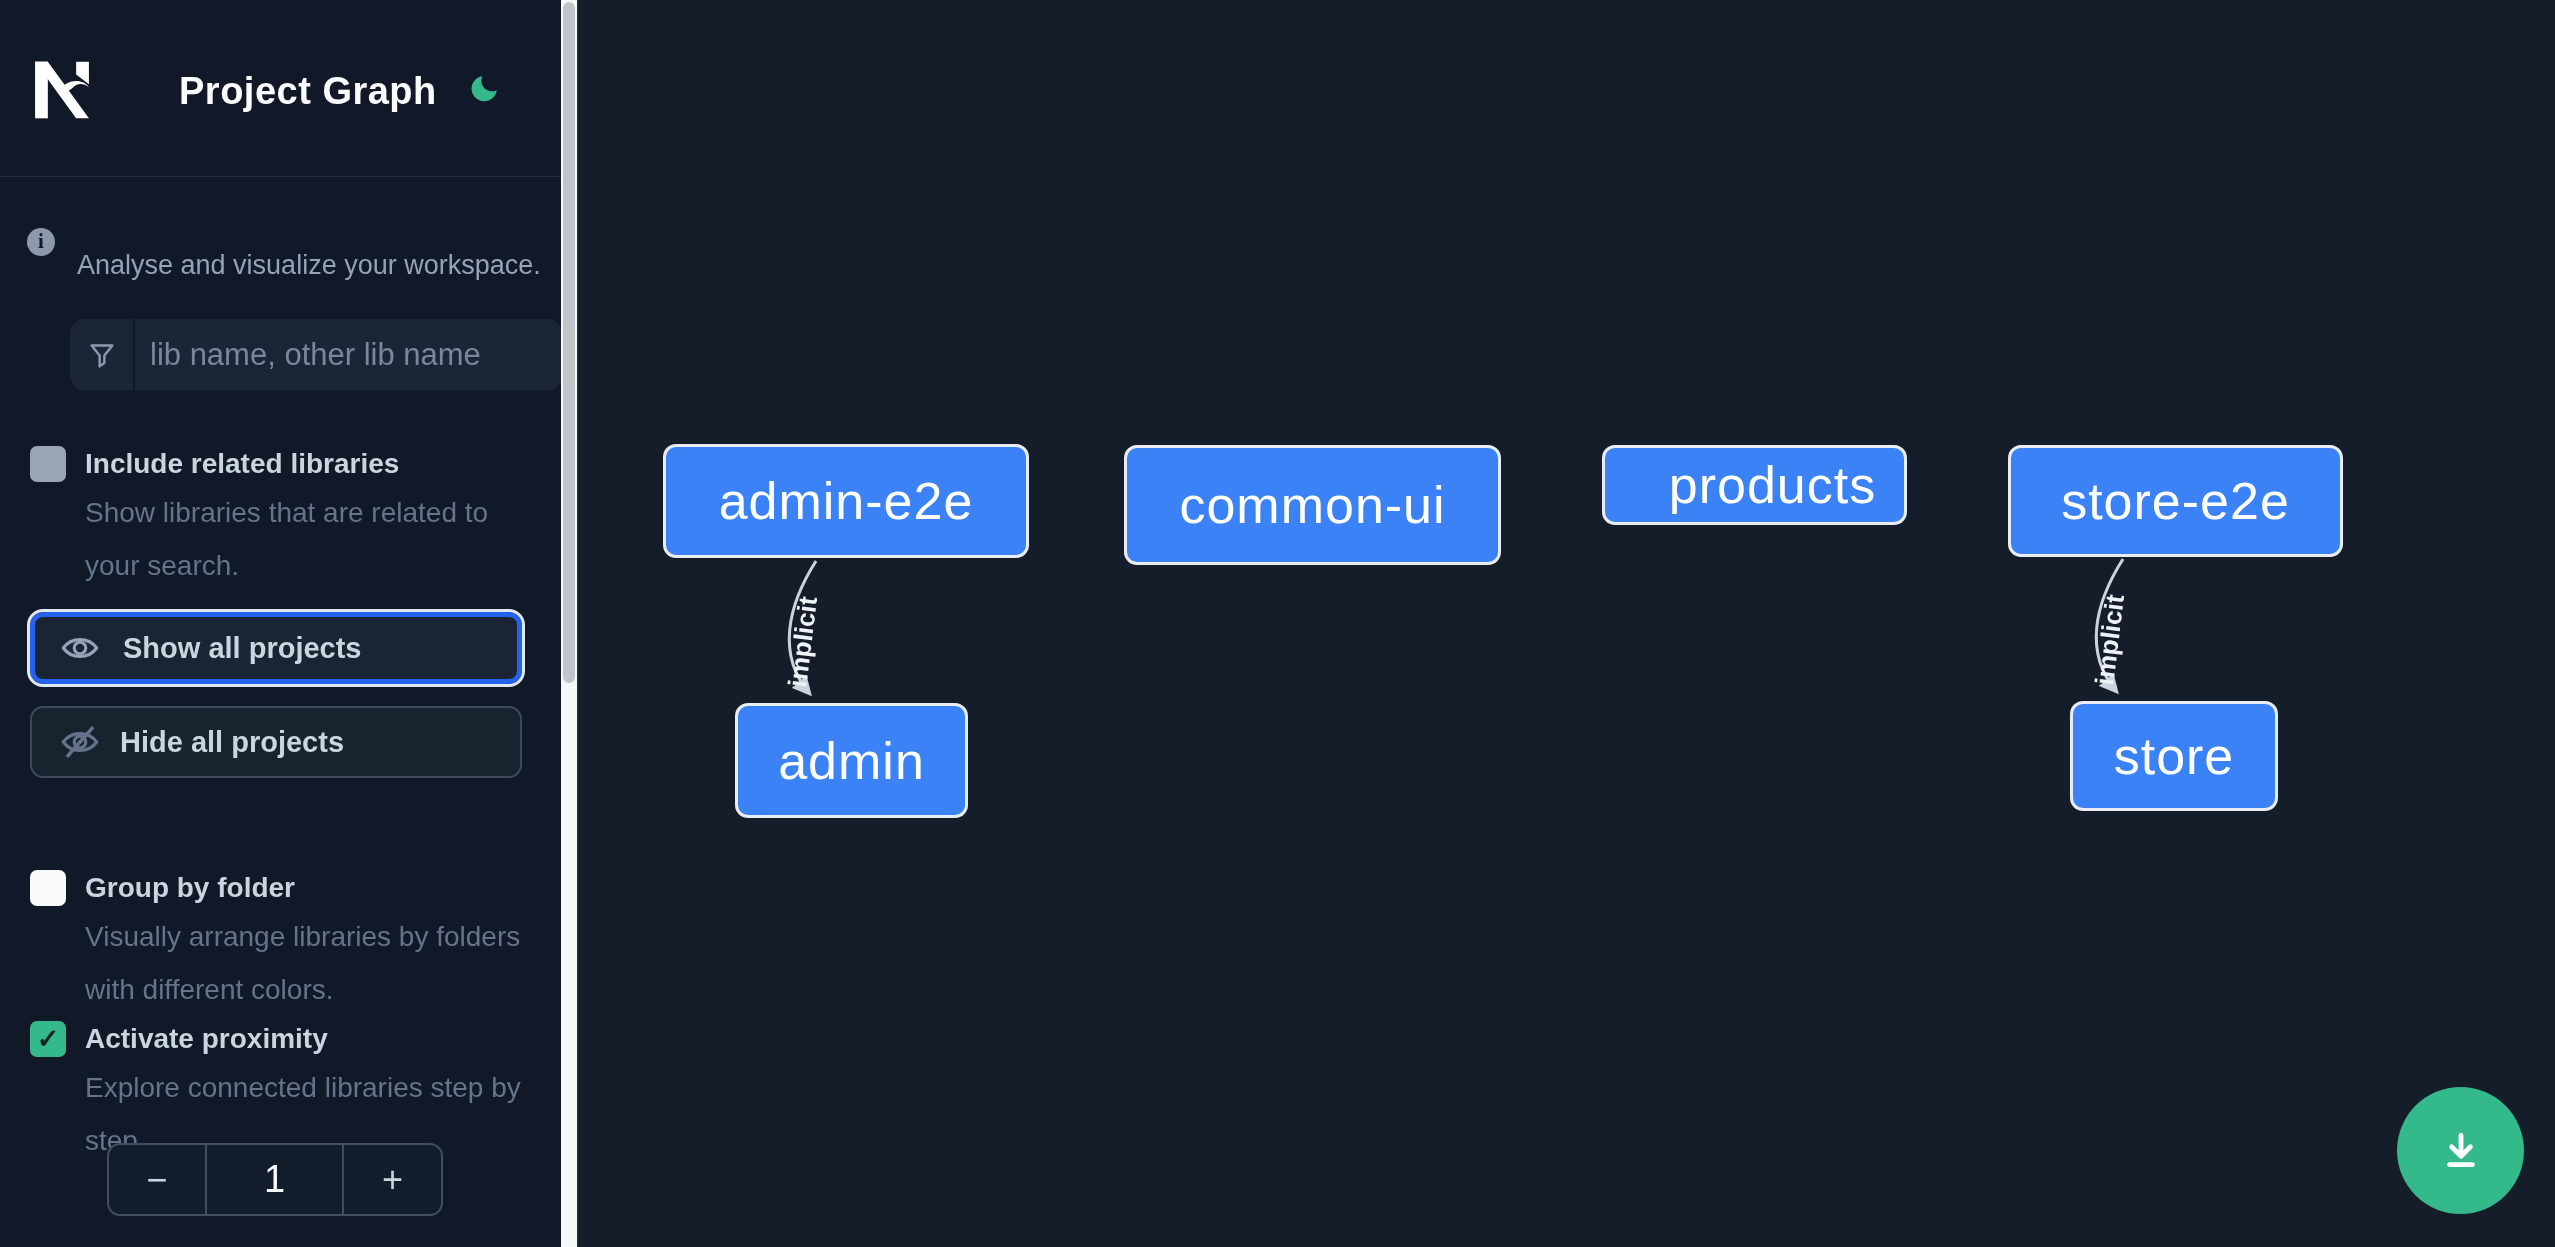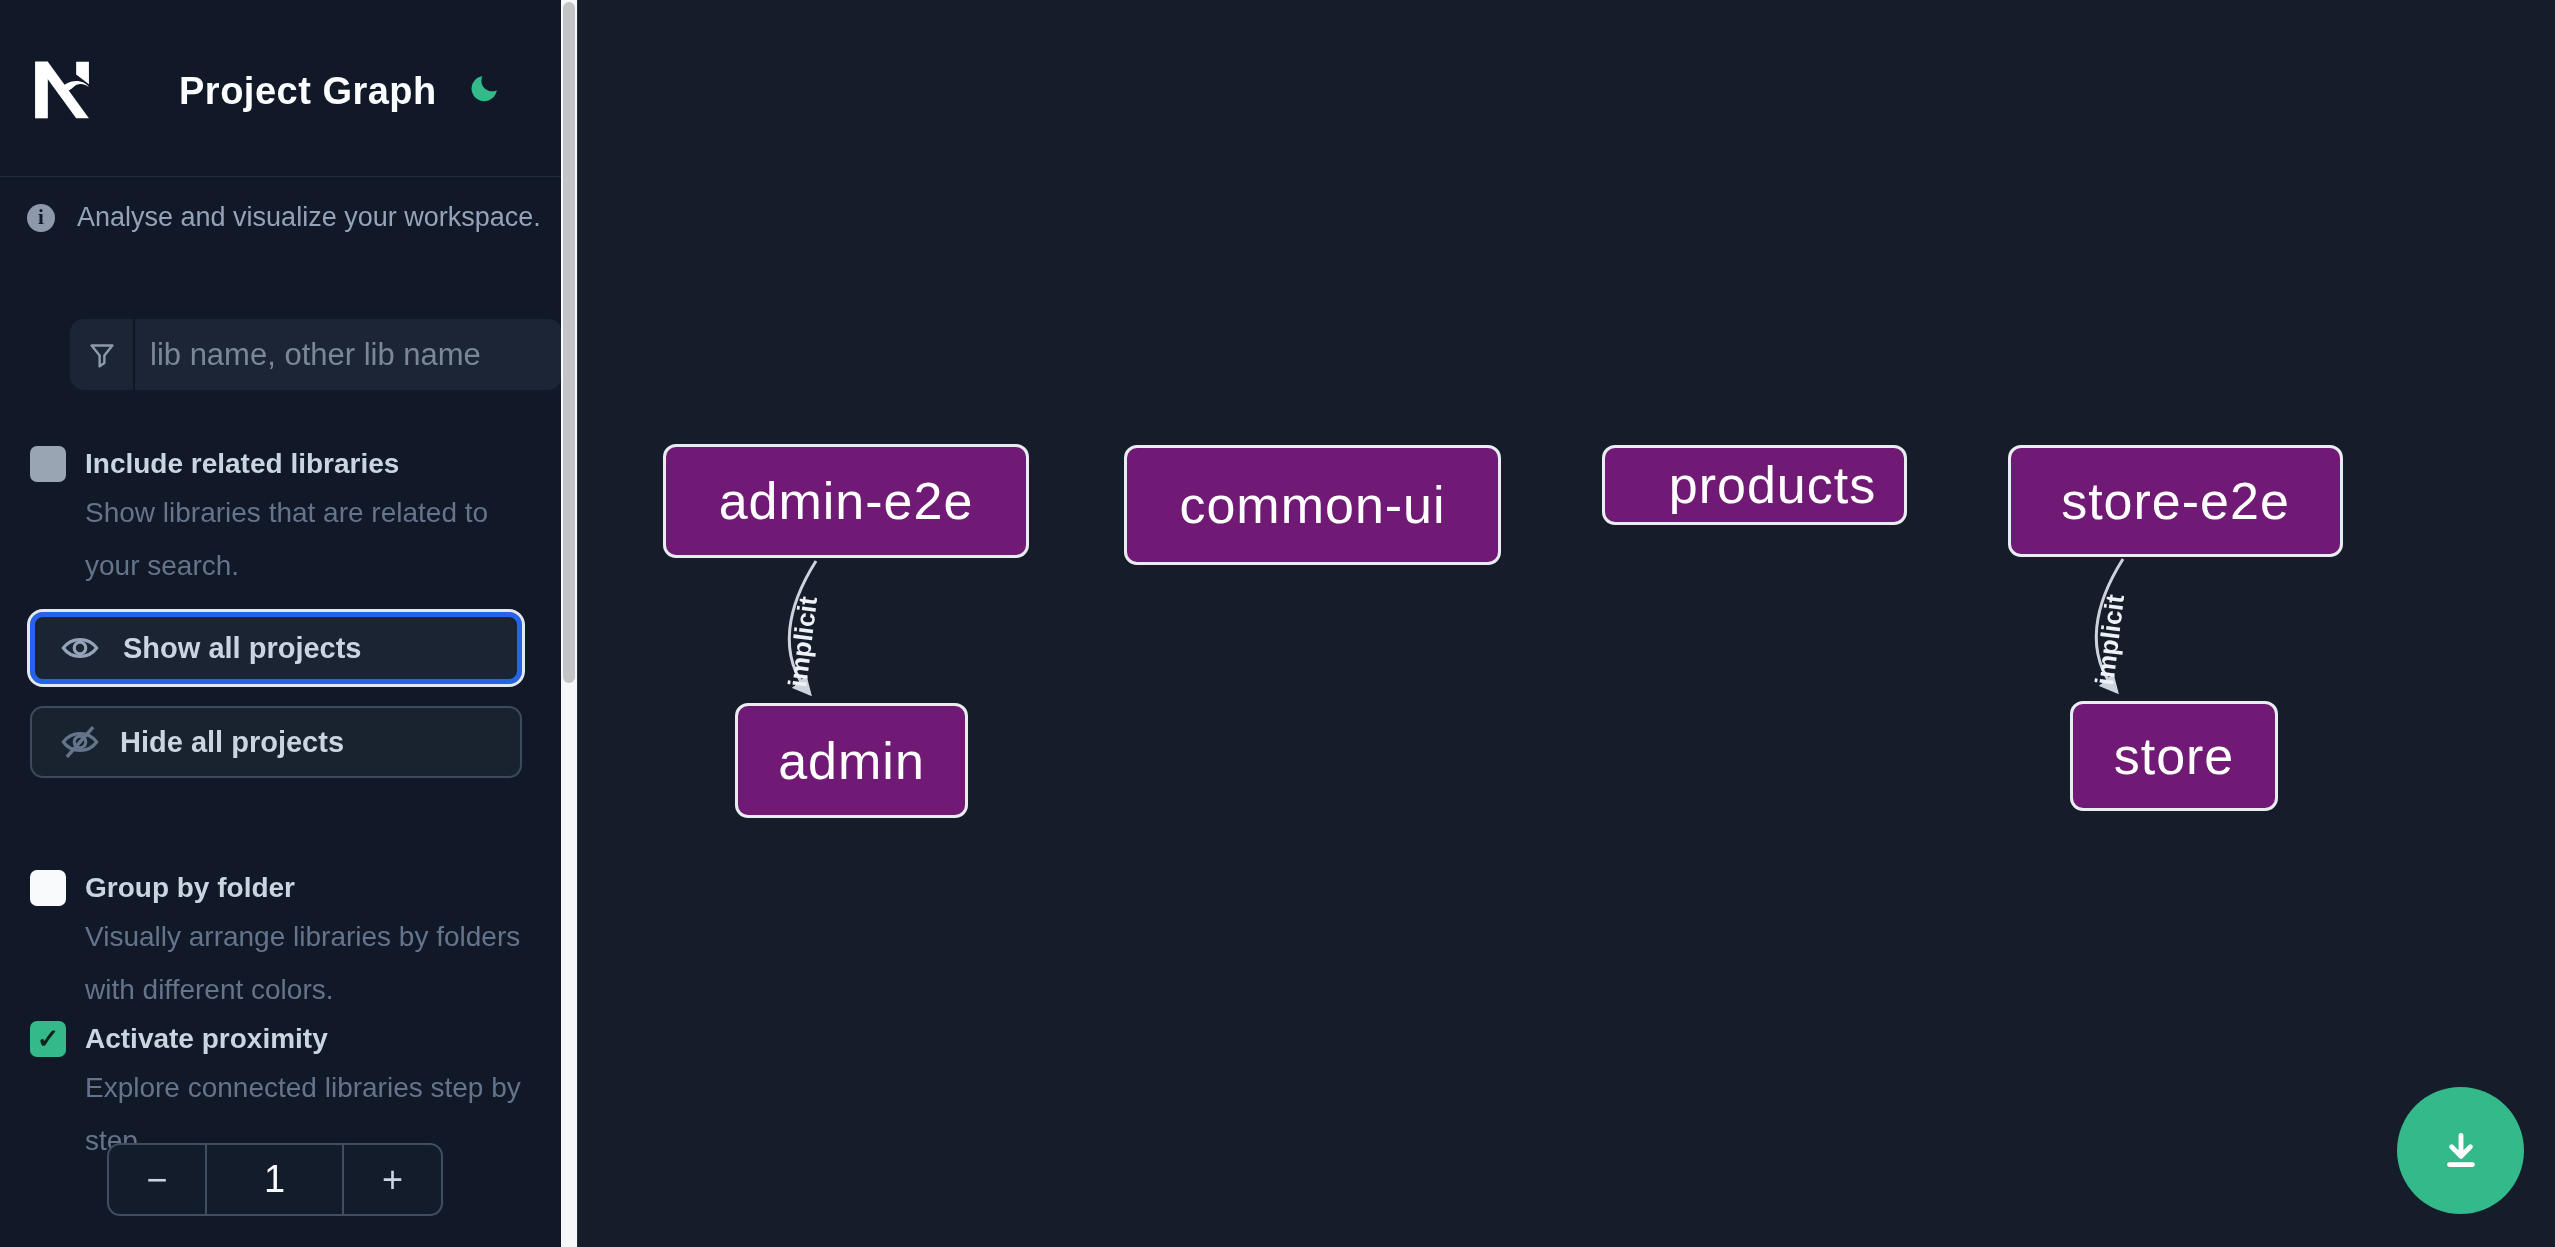--- a/index.html
+++ b/index.html
@@ -16,21 +16,21 @@
 
   .header { position:absolute; top:0; left:0; width:100%; height:177px; border-bottom:1px solid #212c3d; }
   .logo { position:absolute; left:28px; top:52px; width:68px; height:76px; }
   .title { position:absolute; left:179px; top:70px; font-size:38px; font-weight:700; color:#fbfcfe; letter-spacing:.5px; }
   .theme { position:absolute; left:466px; top:68px; width:38px; height:38px; background:none; border:none; cursor:pointer; }
 
   .tagline { position:absolute; left:27px; top:202px; display:flex; align-items:center; gap:22px; }
   .info-dot { width:28px; height:28px; border-radius:50%; background:#8d99ab; color:#111827;
               font-weight:700; font-size:21px; display:flex; align-items:center; justify-content:center;
               font-family:"Liberation Serif", serif; }
-  .tagline-text { font-size:27px; color:#94a3b8; }
+  .tagline-text { font-size:27px; color:#94a3b8;margin-top:48px; }
 
   .search { position:absolute; left:30px; top:319px; width:492px; height:71px; background:#1c2535;
             border-radius:14px; display:flex; align-items:center; overflow:hidden;margin-left:40px; }
   .icon-cell { width:65px; height:100%; display:flex; align-items:center; justify-content:center;
                border-right:2px solid #101724; flex:none; }
   .search input { flex:1; height:100%; background:transparent; border:none; outline:none;
                   font-size:31px; color:#cbd5e1; padding-left:15px; font-family:inherit; }
   .search input::placeholder { color:#7b8798; }
 
   .toggle { position:absolute; left:30px; display:flex; gap:19px;margin-top:16px; }
@@ -58,21 +58,21 @@
                    font-size:36px; background:transparent; border:none; font-family:inherit; cursor:pointer; }
   .stepper .c1 { width:96px; } .stepper .c2 { width:137px; } .stepper .c3 { flex:1; }
   .stepper .cell + .cell { border-left:2px solid #414e61; }
   .stepper .value { color:#f8fafc; font-size:38px; cursor:default; }
 
   
   .scrollbar { position:absolute; left:561px; top:0; width:16px; height:1247px; background:#f6f7f8; }
   .scroll-thumb { position:absolute; left:2px; top:2px; width:12px; height:681px; background:#c2c4c7; border-radius:7px; }
 
   
-  .node { position:absolute; background:#701a75; border:3px solid #e9edf2; border-radius:13px;
+  .node { position:absolute; background:#3b82f6; border:3px solid #e9edf2; border-radius:13px;
           color:#ffffff; display:flex; align-items:center; justify-content:center;
           font-size:52px; letter-spacing:1px; cursor:pointer; }
   #n-admin-e2e { left:663px;  top:444px; width:366px; height:114px; }
   #n-common-ui { left:1124px; top:445px; width:377px; height:120px; }
   #n-products  { left:1602px; top:445px; width:305px; height:80px;padding-left:36px; }
   #n-store-e2e { left:2008px; top:445px; width:335px; height:112px; }
   #n-admin     { left:735px;  top:703px; width:233px; height:115px; }
   #n-store     { left:2070px; top:701px; width:208px; height:110px; }
 
   .edges { position:absolute; left:0; top:0; pointer-events:none; }

